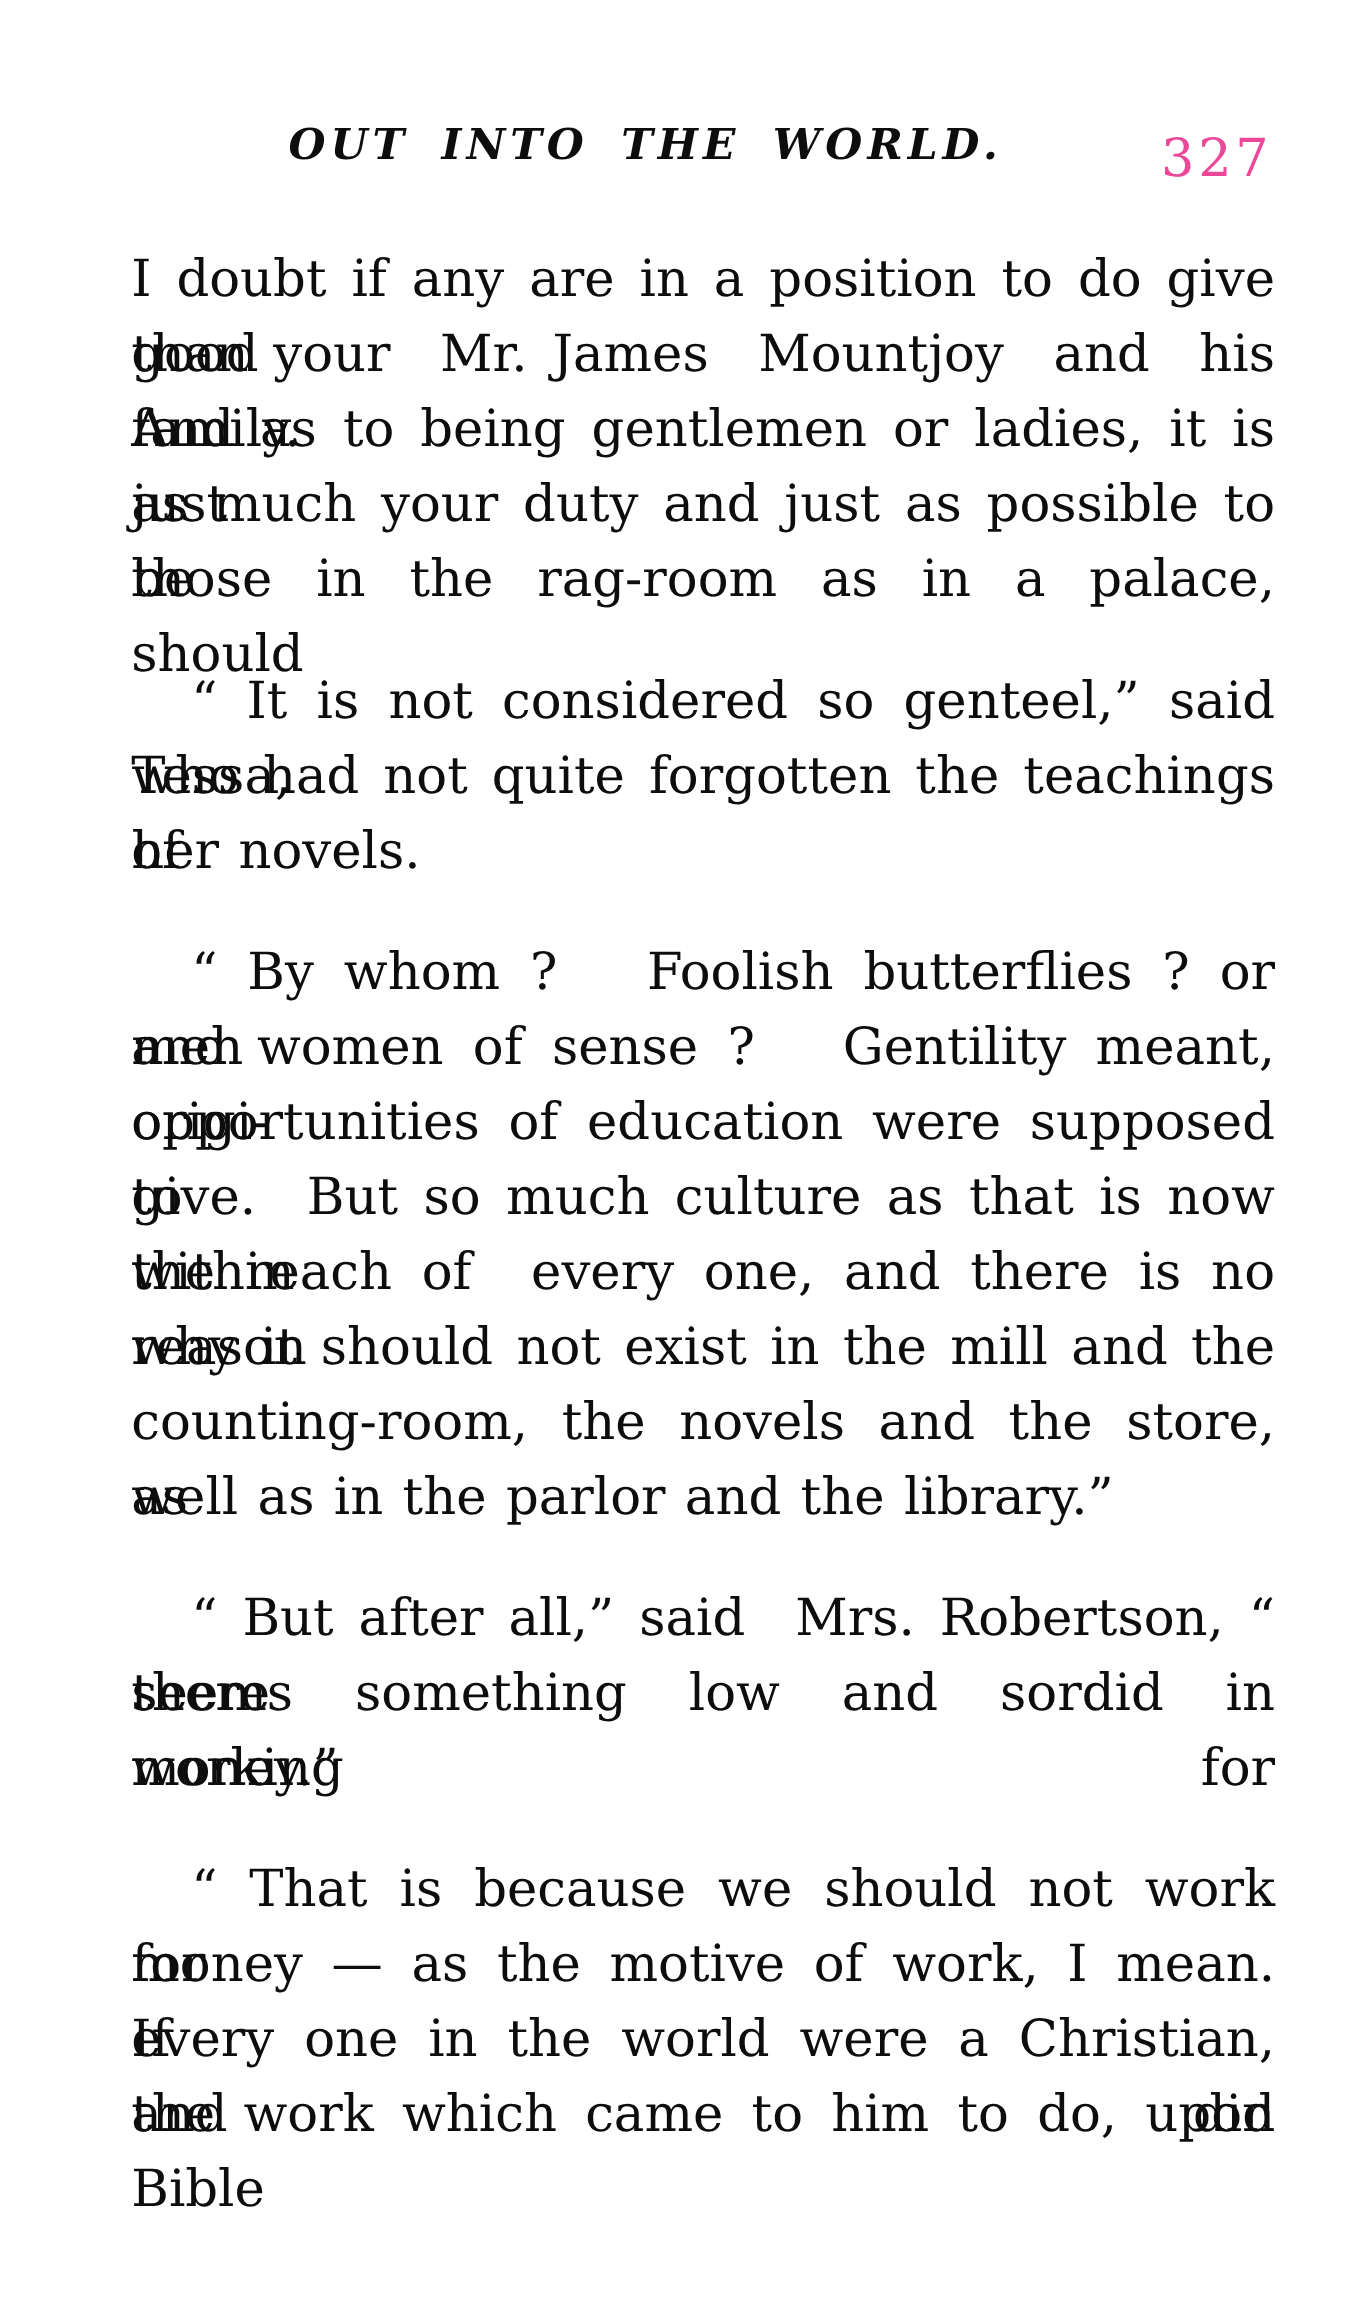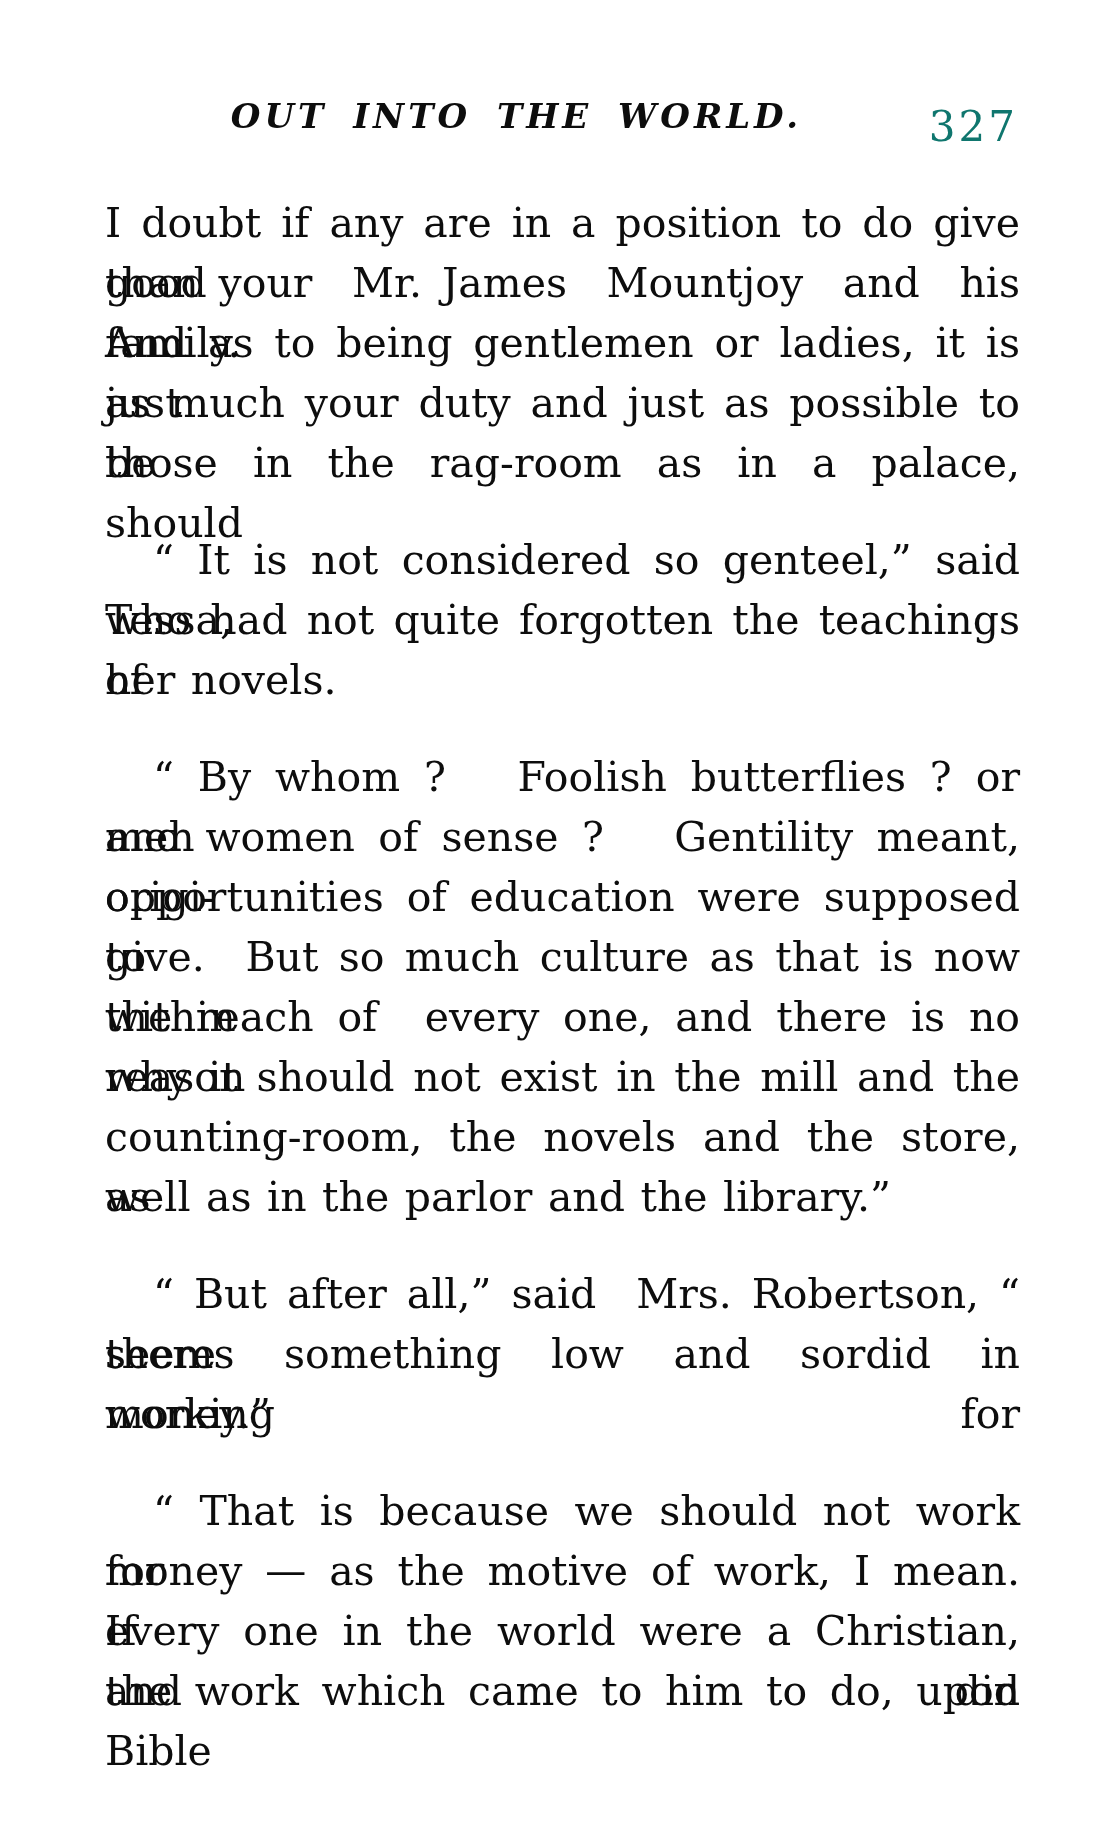--- a/index.html
+++ b/index.html
@@ -40,21 +40,21 @@
     word-spacing: 10px;
     white-space: nowrap;
     color: #0d0d0d;
   }
   .running-head .folio {
     position: absolute;
     right: 2px;
     top: 6px;
     font-size: 42px;
     letter-spacing: 3px;
-    color: #0f766e;
+    color: #ec4899;
     font-feature-settings: "onum";
   }
   .text-block {
     position: absolute;
     left: 105px;
     top: 193px;
     width: 915px;
     font-size: 41px;
     line-height: 60px;
     color: #0d0d0d;

